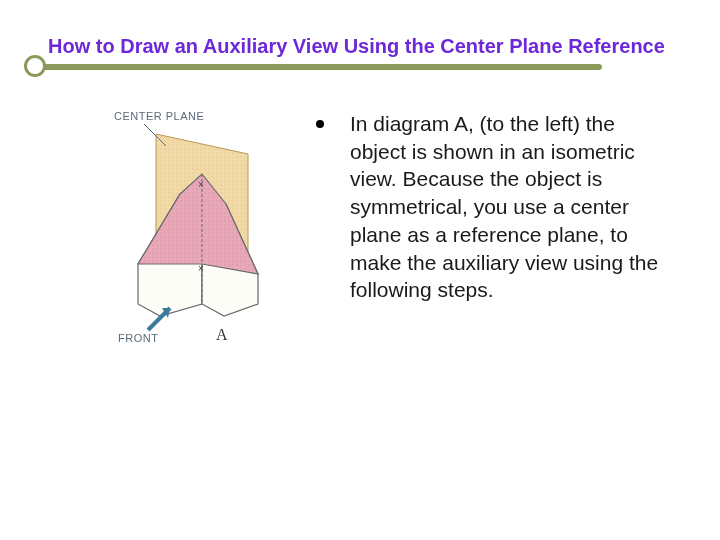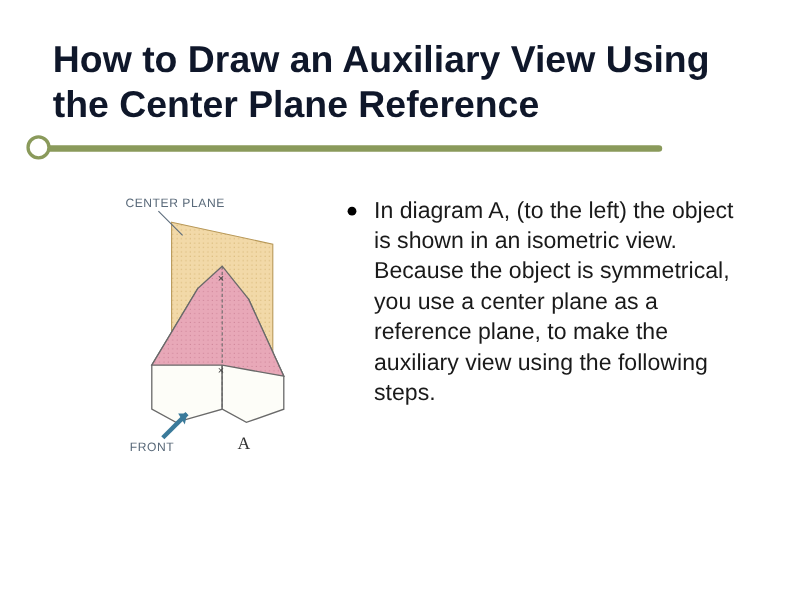--- a/index.html
+++ b/index.html
@@ -10,25 +10,24 @@
     font-family: Arial, Helvetica, sans-serif;
     position: relative;
     overflow: hidden;
   }
   .slide {
     padding: 34px 48px 30px 48px;
     width: 100%;
     height: 100%;
   }
   .title {
-    font-size: 34px;
+    font-size: 20px;
     font-weight: bold;
-    color: #0f172a;
+    color: #6d28d9;
     line-height: 1.2;
-    margin-bottom: 10px;
   }
   .underline {
     position: relative;
     height: 22px;
     margin-bottom: 24px;
   }
   .underline .bar {
     position: absolute;
     left: -10px;
     right: 70px;
@@ -68,21 +67,21 @@
     font-family: "Times New Roman", serif;
     font-size: 16px;
     fill: #333;
   }
   .bullets {
     flex: 1;
     padding-top: 6px;
   }
   .bullet-item {
     display: flex;
-    gap: 16px;
+    gap: 26px;
     font-size: 21px;
     color: #1a1a1a;
     line-height: 1.32;
   }
   .bullet-dot {
     width: 8px;
     height: 8px;
     background: #000;
     border-radius: 50%;
     flex-shrink: 0;

